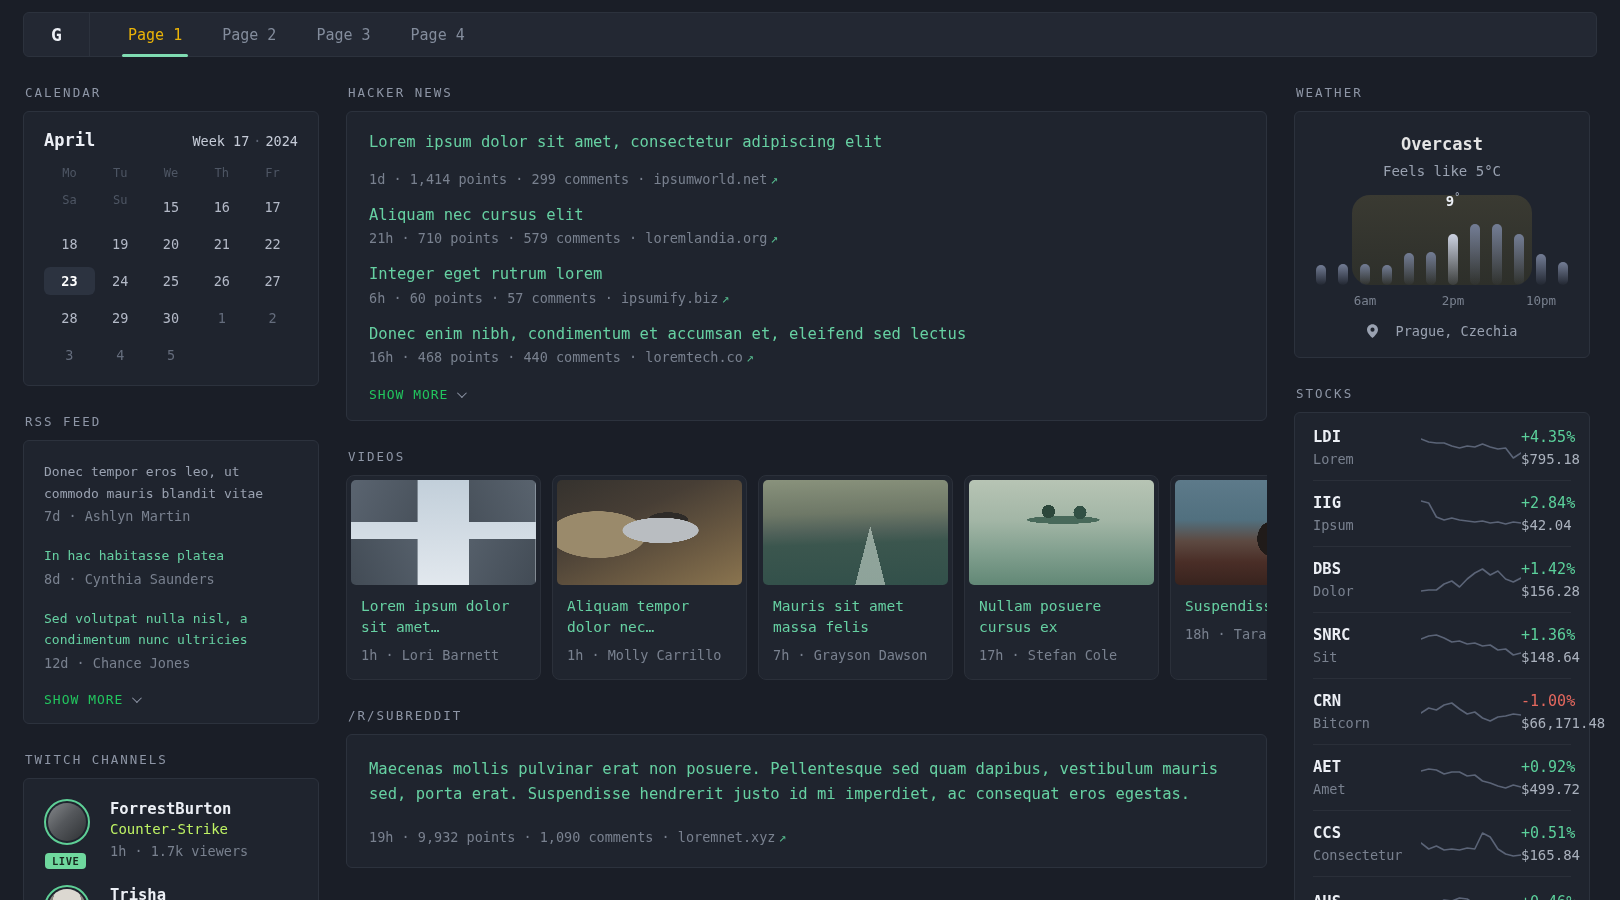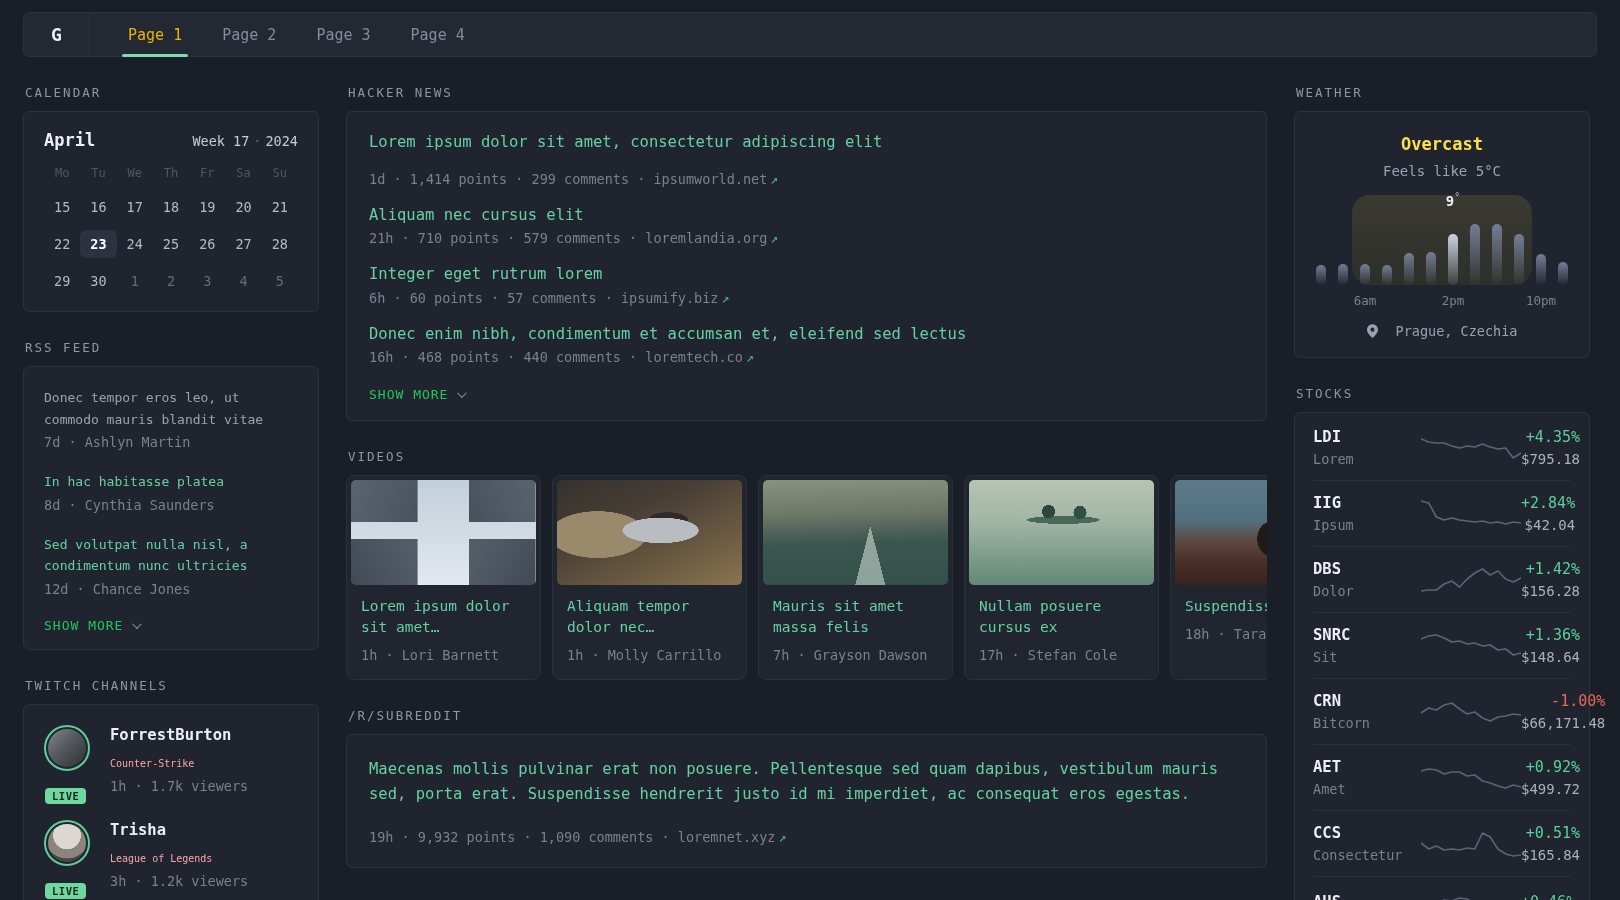--- a/index.html
+++ b/index.html
@@ -27,21 +27,21 @@
 
   .sec-label { font-size:12.5px; letter-spacing:2px; color:#8e96a6; margin:28px 2px 11px 2px; }
   .card { background:#1f242e; border:1px solid #2c323d; border-radius:6px; }
 
   
   .cal { padding:18px 20px 16px 20px; }
   .cal-head { display:flex; justify-content:space-between; align-items:baseline; }
   .cal-month { color:#eceff5; font-size:17px; font-weight:bold; }
   .cal-wk { font-size:13.5px; color:#c6ccd8; }
   .cal-wk .dot { color:#5d6575; padding:0 4px; }
-  .cal-grid { display:grid; grid-template-columns:repeat(7,1fr); margin-top:16px; row-gap:9px; }
+  .cal-grid { display:grid; grid-template-columns:repeat(5,1fr); margin-top:16px; row-gap:9px; }
   .cal-dow { font-size:12px; color:#4e5664; text-align:center; padding-bottom:4px; }
   .cal-cell { font-size:13.5px; color:#b4bac8; text-align:center; height:28px; line-height:28px; }
   .cal-cell.sel { background:#2c3340; border-radius:6px; color:#ffffff; font-weight:bold; }
   .cal-cell.dim { color:#646c7c; }
 
   
   .feed { padding:20px 20px 16px 20px; }
   .feed-item { margin-bottom:19px; }
   .link-title { color:#66d0a2; font-size:13px; line-height:21.5px; cursor:pointer; }
   .link-title.seen { color:#9aa2b1; }
@@ -55,21 +55,21 @@
   .tw-row { display:flex; margin-bottom:24px; cursor:pointer; }
   .tw-avwrap { width:52px; flex:none; position:relative; margin-right:14px; }
   .tw-ring { width:46px; height:46px; border-radius:50%; border:2px solid #5ecf96;
     display:flex; align-items:center; justify-content:center; }
   .tw-av { width:38px; height:38px; border-radius:50%; }
   .av1 { background:linear-gradient(135deg,#85888b 0%,#55585c 45%,#2e3134 100%); }
   .av2 { background:radial-gradient(circle at 50% 30%,#dcd8d1 0 42%,#8a857f 43% 70%,#4a4743 71%); }
   .tw-live { position:absolute; left:1px; bottom:-8px; background:#6fd89e; color:#18271f;
     font-size:10.5px; font-weight:bold; padding:2px 7px; border-radius:4px; letter-spacing:0.5px; }
   .tw-name { color:#eceff5; font-size:15.5px; font-weight:bold; line-height:20px; }
-  .tw-game { color:#fca5a5; font-size:10px; line-height:20px; margin-top:9px; }
+  .tw-game { color:#bef264; font-size:14px; line-height:20px; margin-top:0; }
 
   
   .hn { padding:20px 22px 18px 22px; }
   .hn-item { margin-bottom:16px; }
   .hn-title { font-size:15.5px; }
   .ext-arrow { color:#55b98d; font-size:13px; margin-left:3px; }
   .domain { cursor:pointer; }
 
   
   .vid-strip { display:flex; gap:11px; overflow:hidden; width:921px; }
@@ -105,21 +105,21 @@
   .vid-title { color:#66d0a2; font-size:14.5px; line-height:21px; display:-webkit-box;
     -webkit-line-clamp:2; -webkit-box-orient:vertical; overflow:hidden; }
   .vid-meta { color:#79818f; font-size:13.5px; margin-top:9px; }
 
   
   .sub { padding:22px 22px 20px 22px; min-height:132px; }
   .sub-title { font-size:15.5px; line-height:25px; }
 
   
   .weather { padding:18px 20px 18px 20px; text-align:center; }
-  .w-cond { color:#fde047; font-size:17px; font-weight:bold; margin-top:4px; }
+  .w-cond { color:#e5e5e5; font-size:17px; font-weight:bold; margin-top:4px; }
   .w-feels { color:#9aa2b1; font-size:14px; margin-top:9px; }
   .w-chart { position:relative; width:252px; height:90px; margin:16px auto 0 auto; }
   .w-day { position:absolute; left:36px; width:180px; top:0; height:90px; border-radius:18px;
     background:linear-gradient(180deg,#3a3a32 0%,#2d2f2a 100%); }
   .w-bars { position:absolute; left:0; bottom:0; width:252px; height:70px;
     display:flex; align-items:flex-end; gap:12px; }
   .wbar { width:10px; flex:none; border-radius:5px;
     background:linear-gradient(180deg,#737d95 0%,rgba(95,102,122,0.05) 100%); }
   .wbar.cur { background:linear-gradient(180deg,#ccd2e1 0%,rgba(160,168,190,0.12) 100%); }
   .w-temp { position:absolute; left:137px; top:-4px; transform:translateX(-50%);
@@ -132,21 +132,21 @@
 
   
   .stocks { padding:2px 18px; }
   .st-row { display:flex; align-items:center; padding:11px 0; border-top:1px solid #2a2f39; cursor:pointer; }
   .st-row:first-child { border-top:none; }
   .st-left { width:108px; flex:none; }
   .st-ticker { color:#eceff5; font-size:15.5px; font-weight:bold; line-height:22px; }
   .st-name { color:#79818f; font-size:13.5px; line-height:19px; margin-top:2px; }
   .st-spark { width:100px; height:30px; flex:none; }
   .st-spark polyline { fill:none; stroke:#5b6477; stroke-width:1.6; stroke-linejoin:round; stroke-linecap:round; }
-  .st-right { flex:1; text-align:right; }
+  .st-right { flex:1; }
   .st-change { font-size:15px; line-height:22px; }
   .st-change.up { color:#5bd09b; }
   .st-change.down { color:#e4685e; }
   .st-price { color:#aab1bd; font-size:14px; line-height:19px; margin-top:2px; }
 </style>
 </head>
 <body>
 
 <div class="page">
 

